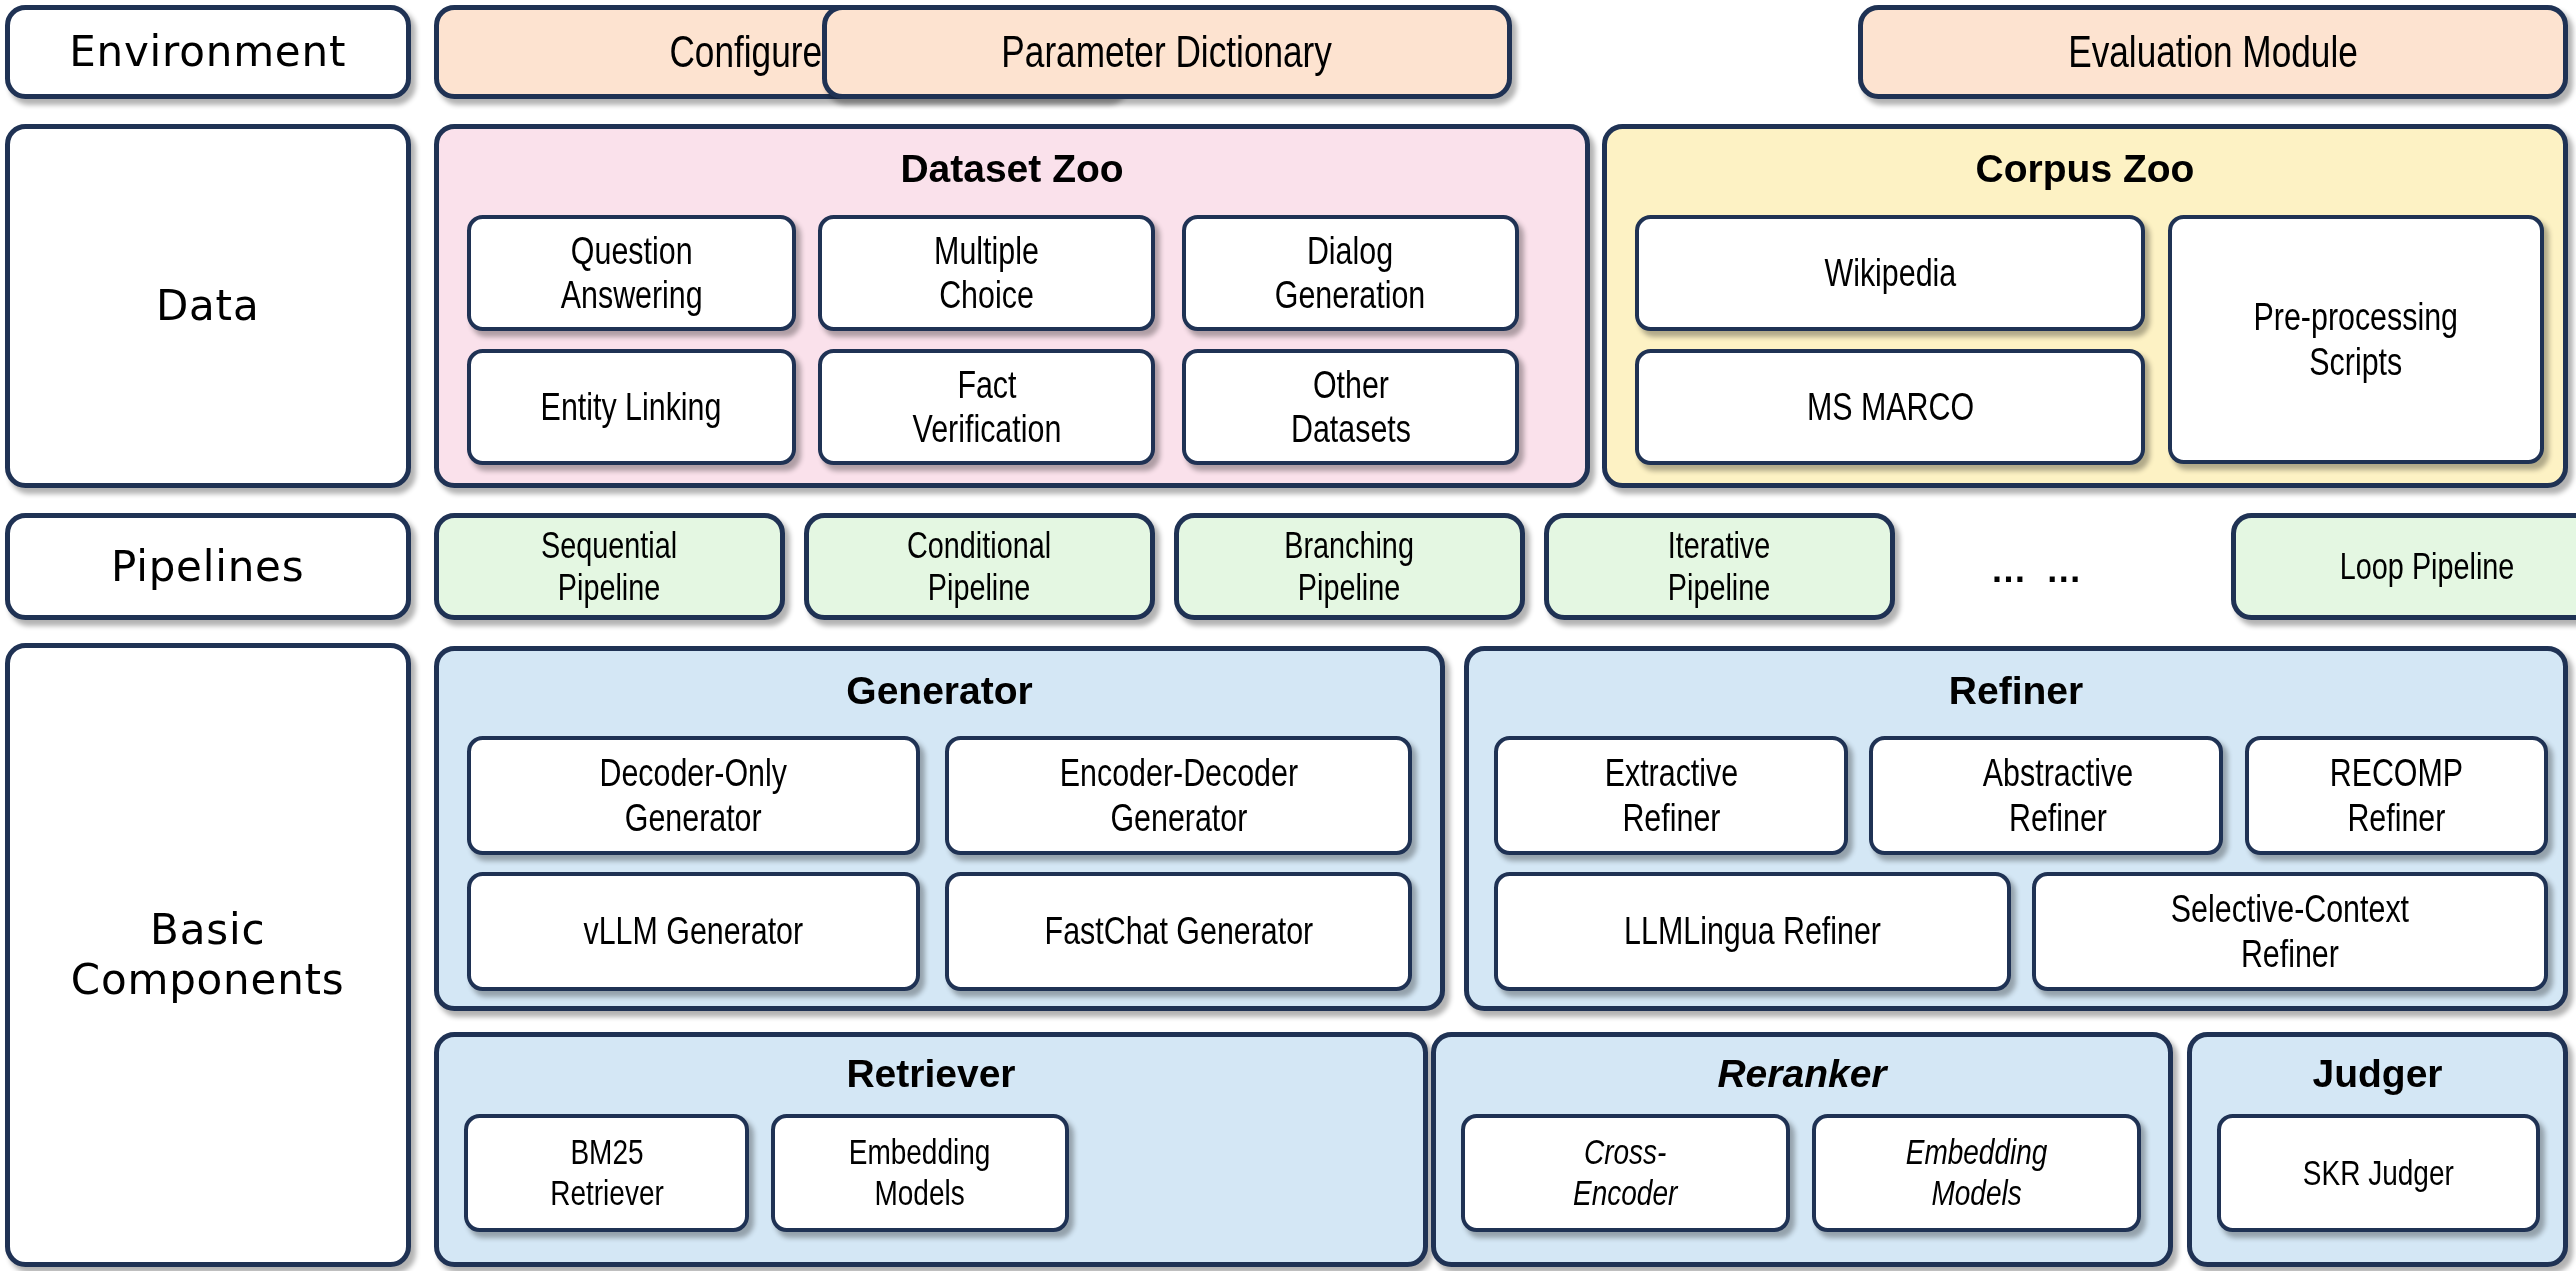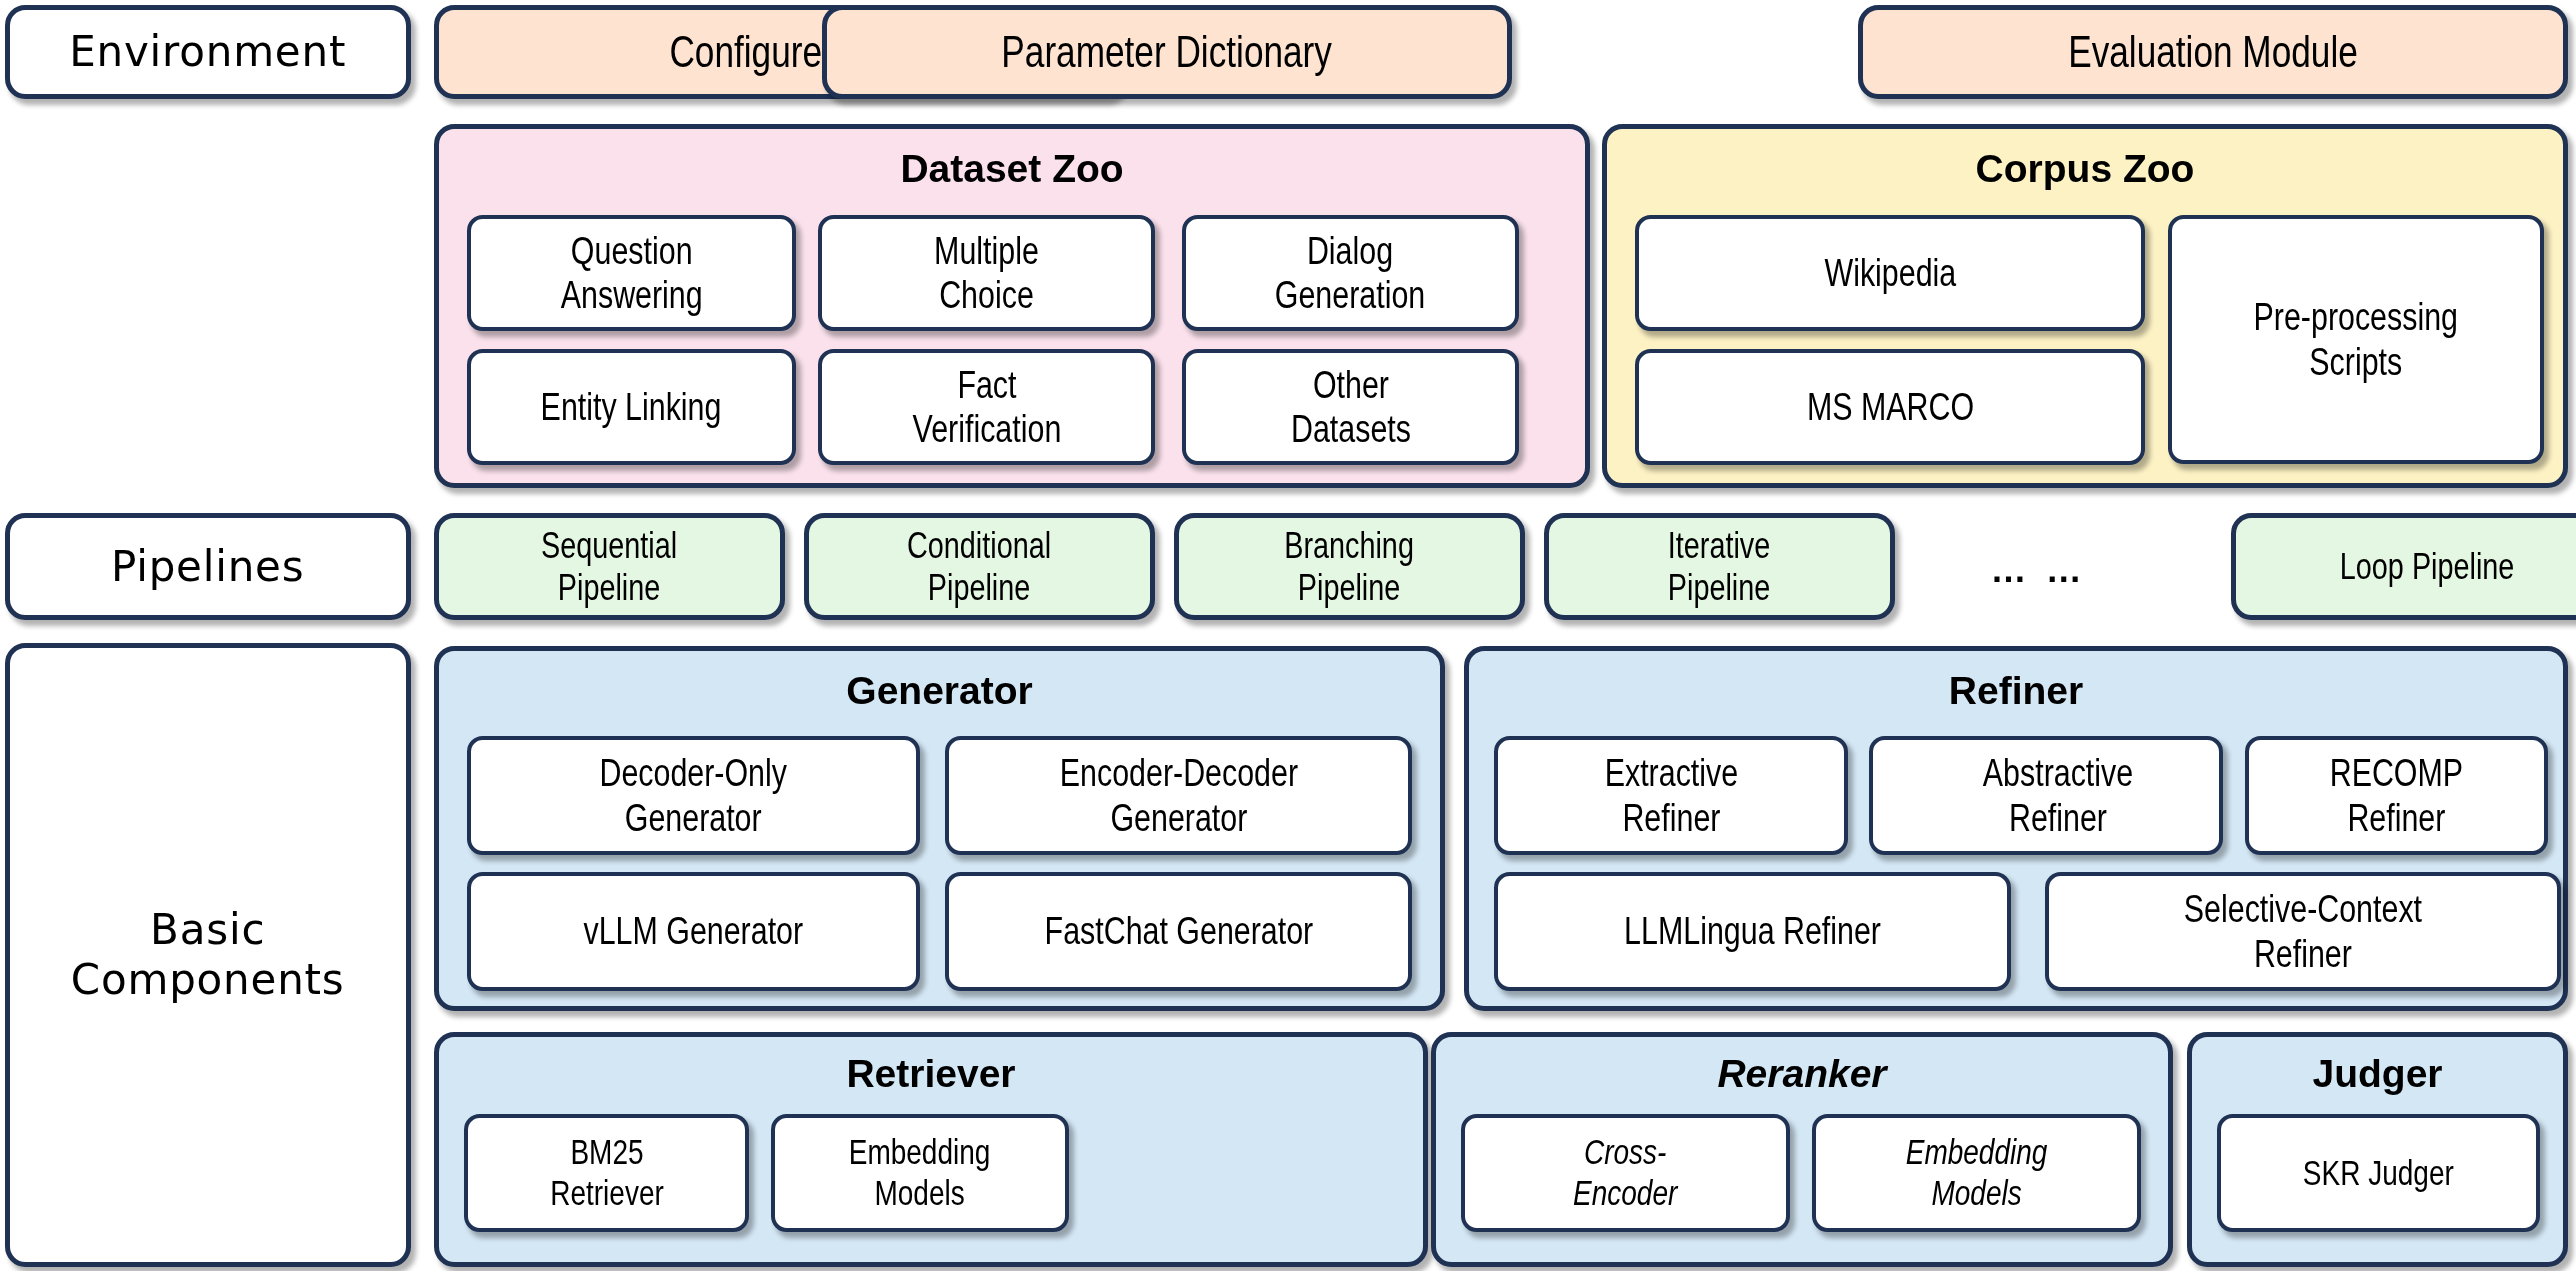--- a/index.html
+++ b/index.html
@@ -104,20 +104,23 @@
   </div>
 
   <div class="box fill-orange" style="left:823px; top:4.7px; width:690px; height:94px; left:822px;">
     <span class="cond t-top">Parameter Dictionary</span>
   </div>
 
   <div class="box fill-orange" style="left:1858px; top:4.7px; width:710px; height:94px;">
     <span class="cond t-top">Evaluation Module</span>
   </div>
 
+  <div class="box fill-white" style="left:4.7px; top:124px; width:406px; height:364px;">
+    <span class="stage-label">Data</span>
+  </div>
 
   <div class="box fill-pink panel" style="left:434px; top:124px; width:1156px; height:364px;">
     <div class="group-title" style="top:17px;">
       <span class="cond t-group">Dataset Zoo</span>
     </div>
 
     <div class="box inner fill-white" style="left:28px; top:86px; width:329px; height:116px;">
       <span class="cond wrap t-leaf" style="white-space: pre-line;">Question
 Answering</span>
     </div>
@@ -226,21 +229,21 @@
       <span class="cond wrap t-leaf" style="white-space: pre-line;">Abstractive
 Refiner</span>
     </div>
     <div class="box inner fill-white" style="left:776px; top:85px; width:303px; height:119px;">
       <span class="cond wrap t-leaf" style="white-space: pre-line;">RECOMP
 Refiner</span>
     </div>
     <div class="box inner fill-white" style="left:25px; top:221px; width:517px; height:119px;">
       <span class="cond t-leaf">LLMLingua Refiner</span>
     </div>
-    <div class="box inner fill-white" style="left:563px; top:221px; width:516px; height:119px;margin-left:13px;">
+    <div class="box inner fill-white" style="left:563px; top:221px; width:516px; height:119px;">
       <span class="cond wrap t-leaf" style="white-space: pre-line;">Selective-Context
 Refiner</span>
     </div>
   </div>
 
   <div class="box fill-blue panel" style="left:434px; top:1032px; width:994px; height:235px;">
     <div class="group-title" style="top:14px;">
       <span class="cond t-group">Retriever</span>
     </div>
 

